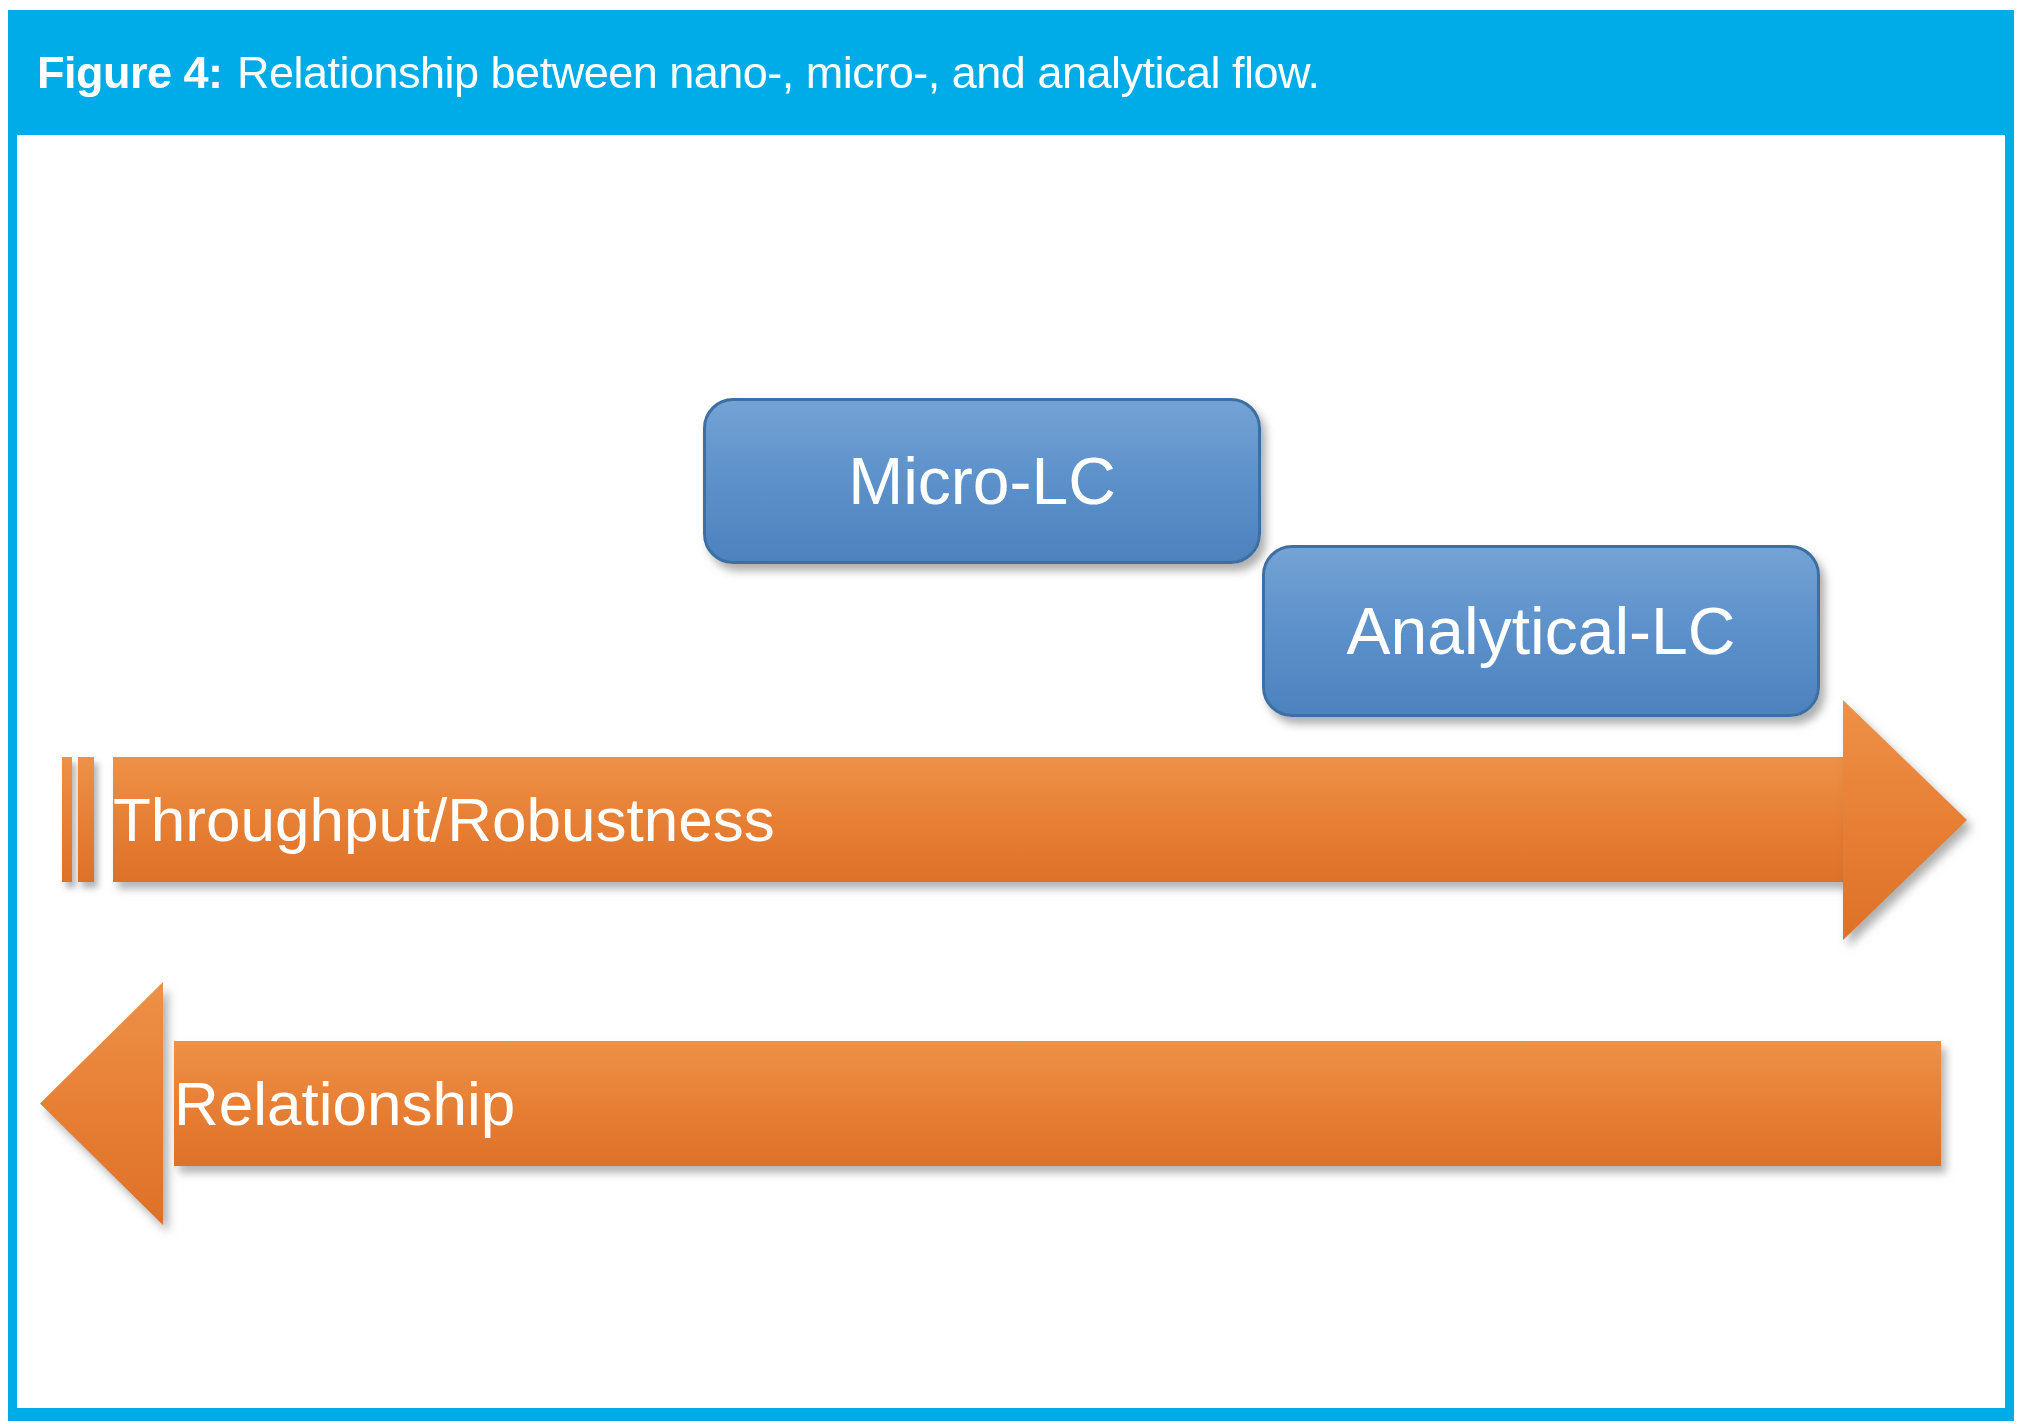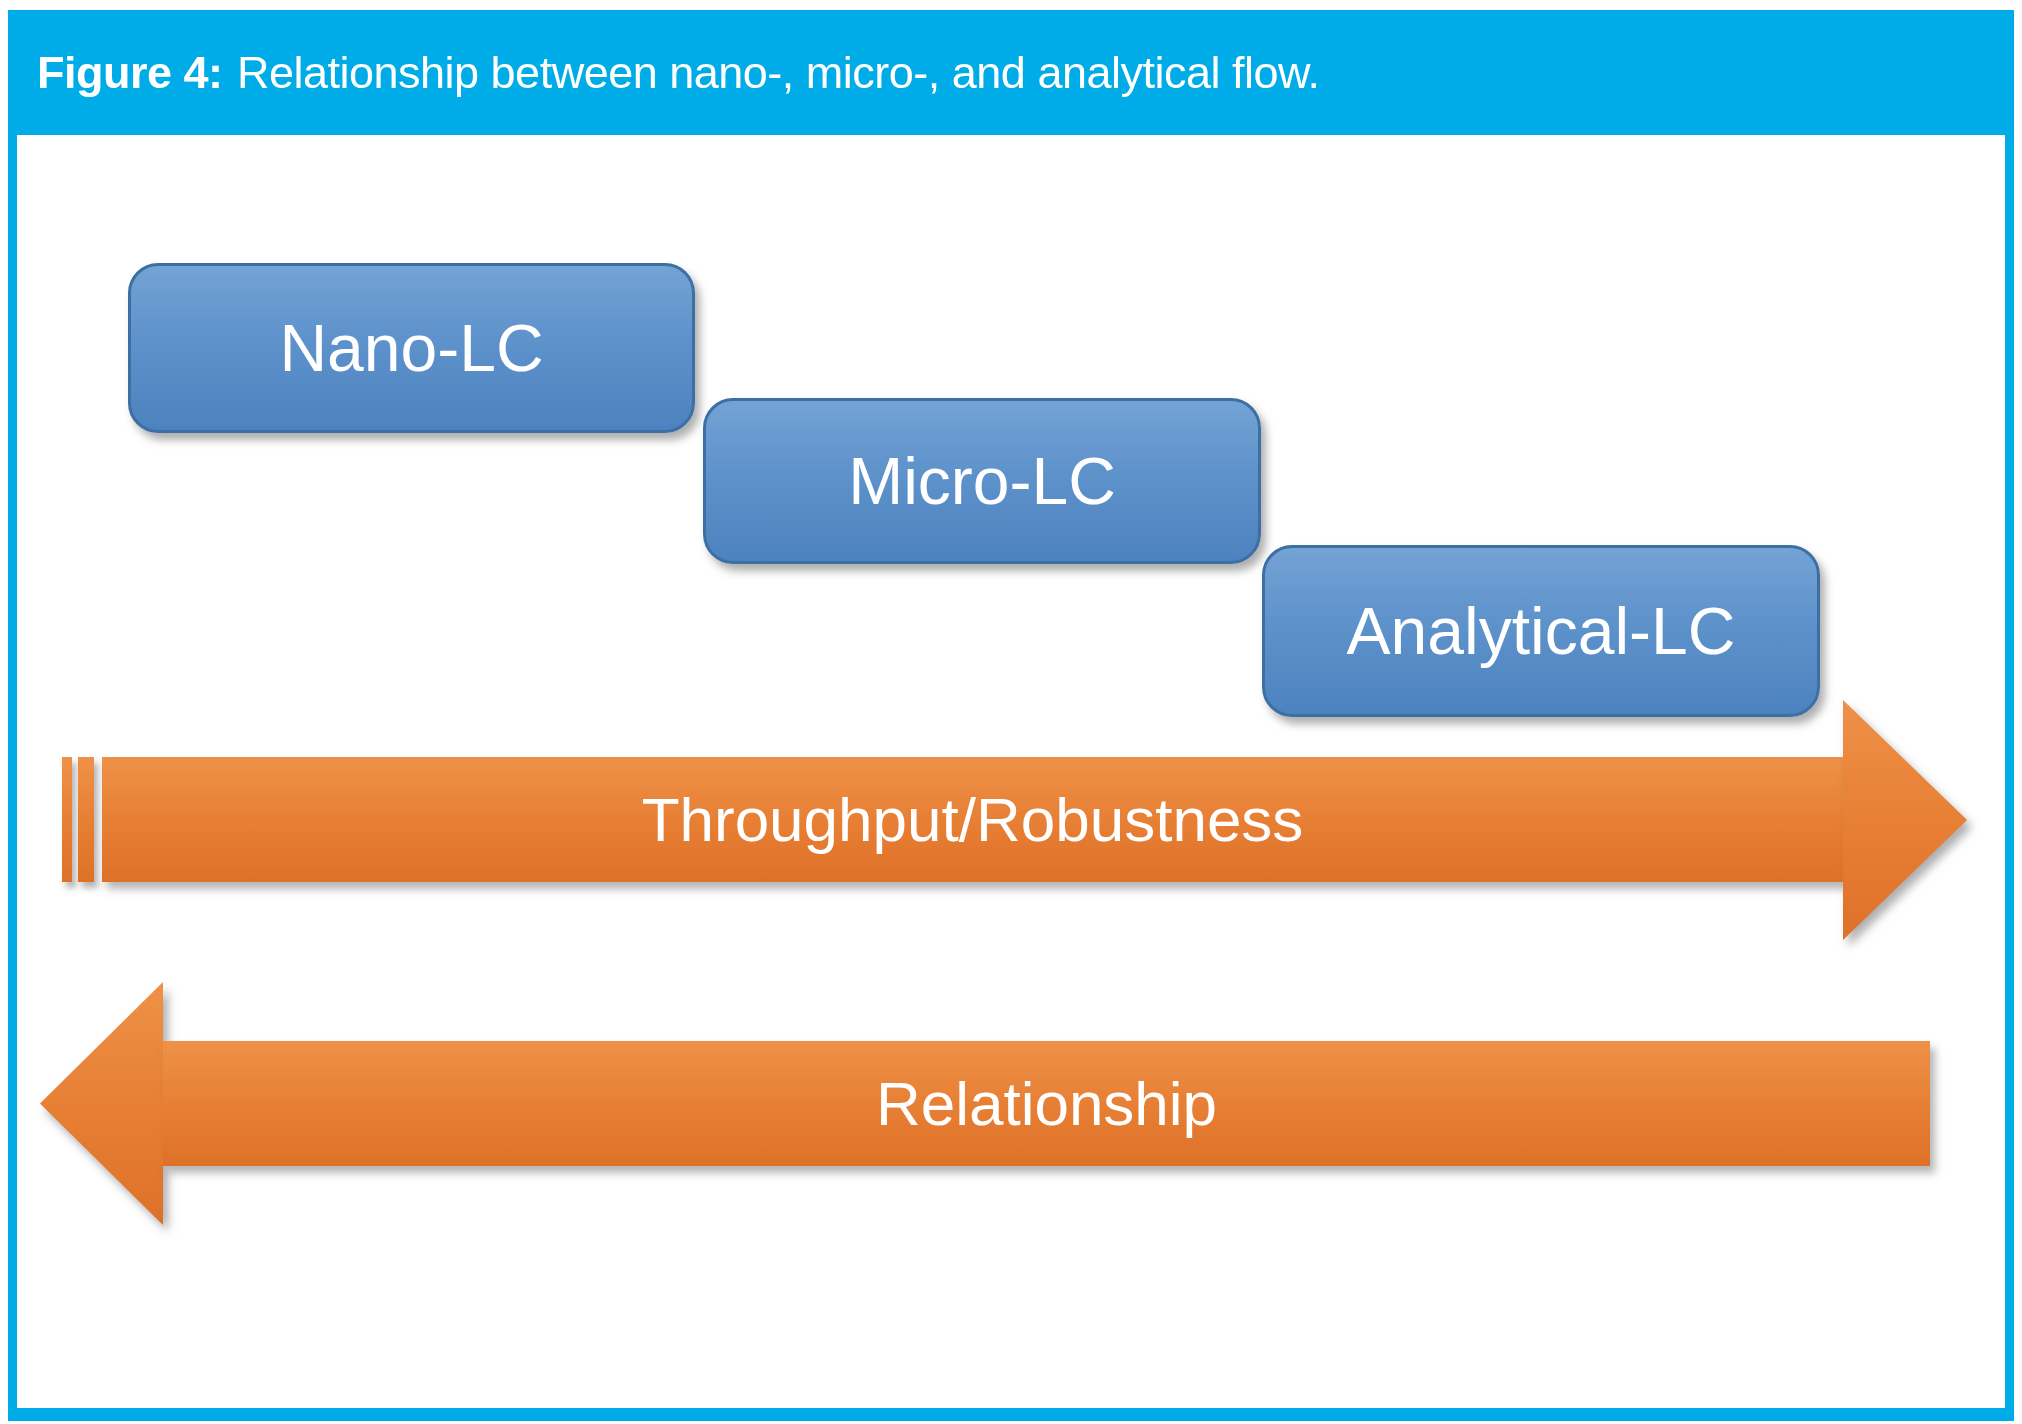--- a/index.html
+++ b/index.html
@@ -48,22 +48,23 @@
 
   .tail-dash {
     position: absolute; top: 757px; height: 125px;
     box-shadow: 4px 6px 6px rgba(110,110,110,0.5);
   }
   .dash1 { left: 62px; width: 10px; }
   .dash2 { left: 78px; width: 16px; }
 
   .arrow-body {
     position: absolute; height: 125px;
-    display: flex; align-items: center; justify-content: center;
+    display: flex; align-items: center; justify-content: flex-start;
     box-shadow: 5px 7px 8px rgba(110,110,110,0.5);
+    margin-left: 11px;
   }
   .arrow-body .lbl { color: #ffffff; font-size: 62px; font-weight: 400; white-space: nowrap; }
 
   .body-throughput { left: 102px; top: 757px; width: 1741px; }
   .body-sensitivity { left: 163px; top: 1041px; width: 1767px; }
 
   .head-wrap { position: absolute; filter: drop-shadow(5px 7px 5px rgba(110,110,110,0.55)); }
   .head-right-wrap { left: 1843px; top: 700px; width: 124px; height: 240px; }
   .head-left-wrap  { left: 40px;   top: 982px; width: 123px; height: 243px; }
   .head { width: 100%; height: 100%; }
@@ -78,23 +79,20 @@
   <div class="header-band">
     <div class="title">
       <span class="bold">Figure 4:</span><span class="rest">Relationship between nano-, micro-, and analytical flow.</span>
     </div>
   </div>
 
   <div class="border-left"></div>
   <div class="border-right"></div>
   <div class="border-bottom"></div>
 
-  <div class="lc-box box-nano">
-    <span class="lbl">Nano-LC</span>
-  </div>
   <div class="lc-box box-analytical">
     <span class="lbl">Analytical-LC</span>
   </div>
   <div class="lc-box box-micro">
     <span class="lbl">Micro-LC</span>
   </div>
 
   <div class="tail-dash dash1 orange-grad"></div>
   <div class="tail-dash dash2 orange-grad"></div>
   <div class="arrow-body body-throughput orange-grad">

